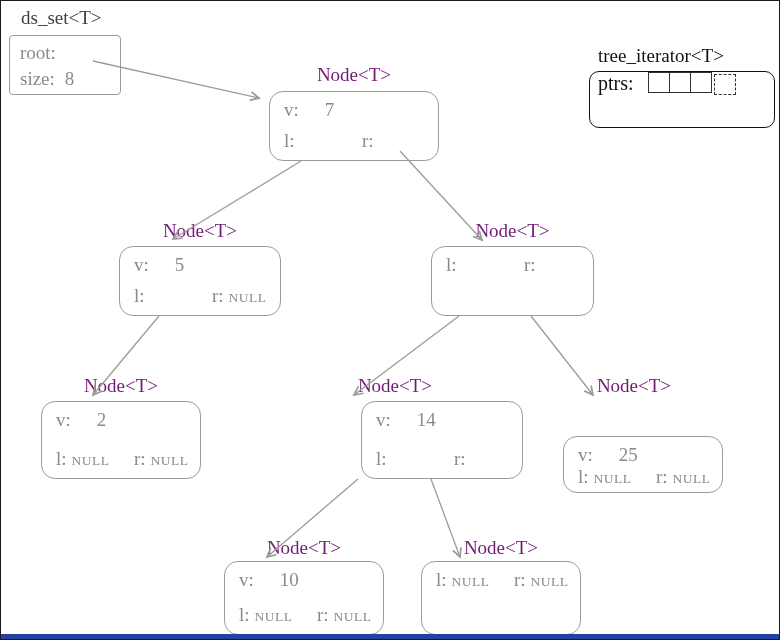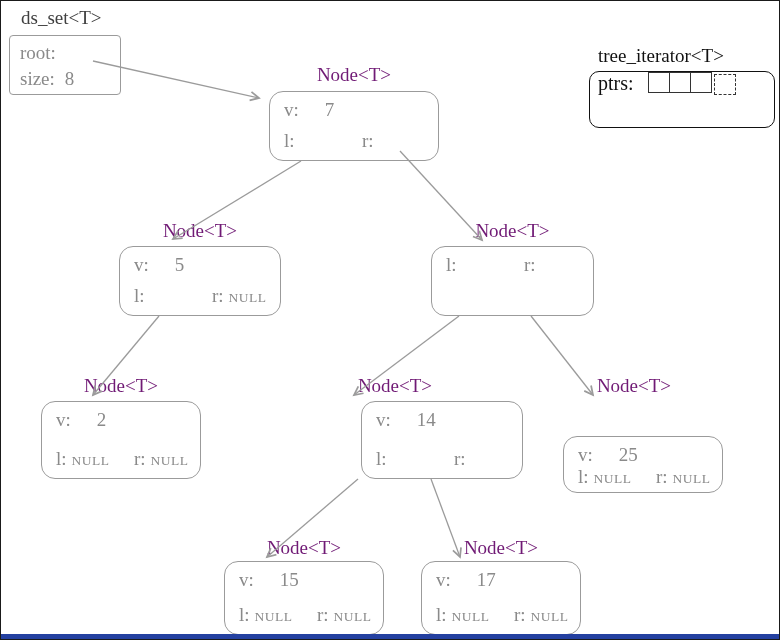--- a/index.html
+++ b/index.html
@@ -157,36 +157,35 @@
         </span>
       <span class="pcol rcol">
           <span>r:</span>
           <span class="nullv">NULL</span>
         </span>
     </div>
   </div>
 
   <div class="node-label" style="left:223px;top:536px;width:160px;">Node&lt;T&gt;</div>
   <div class="node-box" style="left:223px;top:560px;width:160px;height:74px;">
-    <div class="vrow"><span>v:</span><span class="val">15</span></div>
+    <div class="vrow"><span>v:</span><span class="val">10</span></div>
     <div class="prow">
       <span class="pcol">
           <span>l:</span>
           <span class="nullv">NULL</span>
         </span>
       <span class="pcol rcol">
           <span>r:</span>
           <span class="nullv">NULL</span>
         </span>
     </div>
   </div>
 
   <div class="node-label" style="left:420px;top:536px;width:160px;">Node&lt;T&gt;</div>
   <div class="node-box" style="left:420px;top:560px;width:160px;height:74px;">
-    <div class="vrow"><span>v:</span><span class="val">17</span></div>
     <div class="prow">
       <span class="pcol">
           <span>l:</span>
           <span class="nullv">NULL</span>
         </span>
       <span class="pcol rcol">
           <span>r:</span>
           <span class="nullv">NULL</span>
         </span>
     </div>

